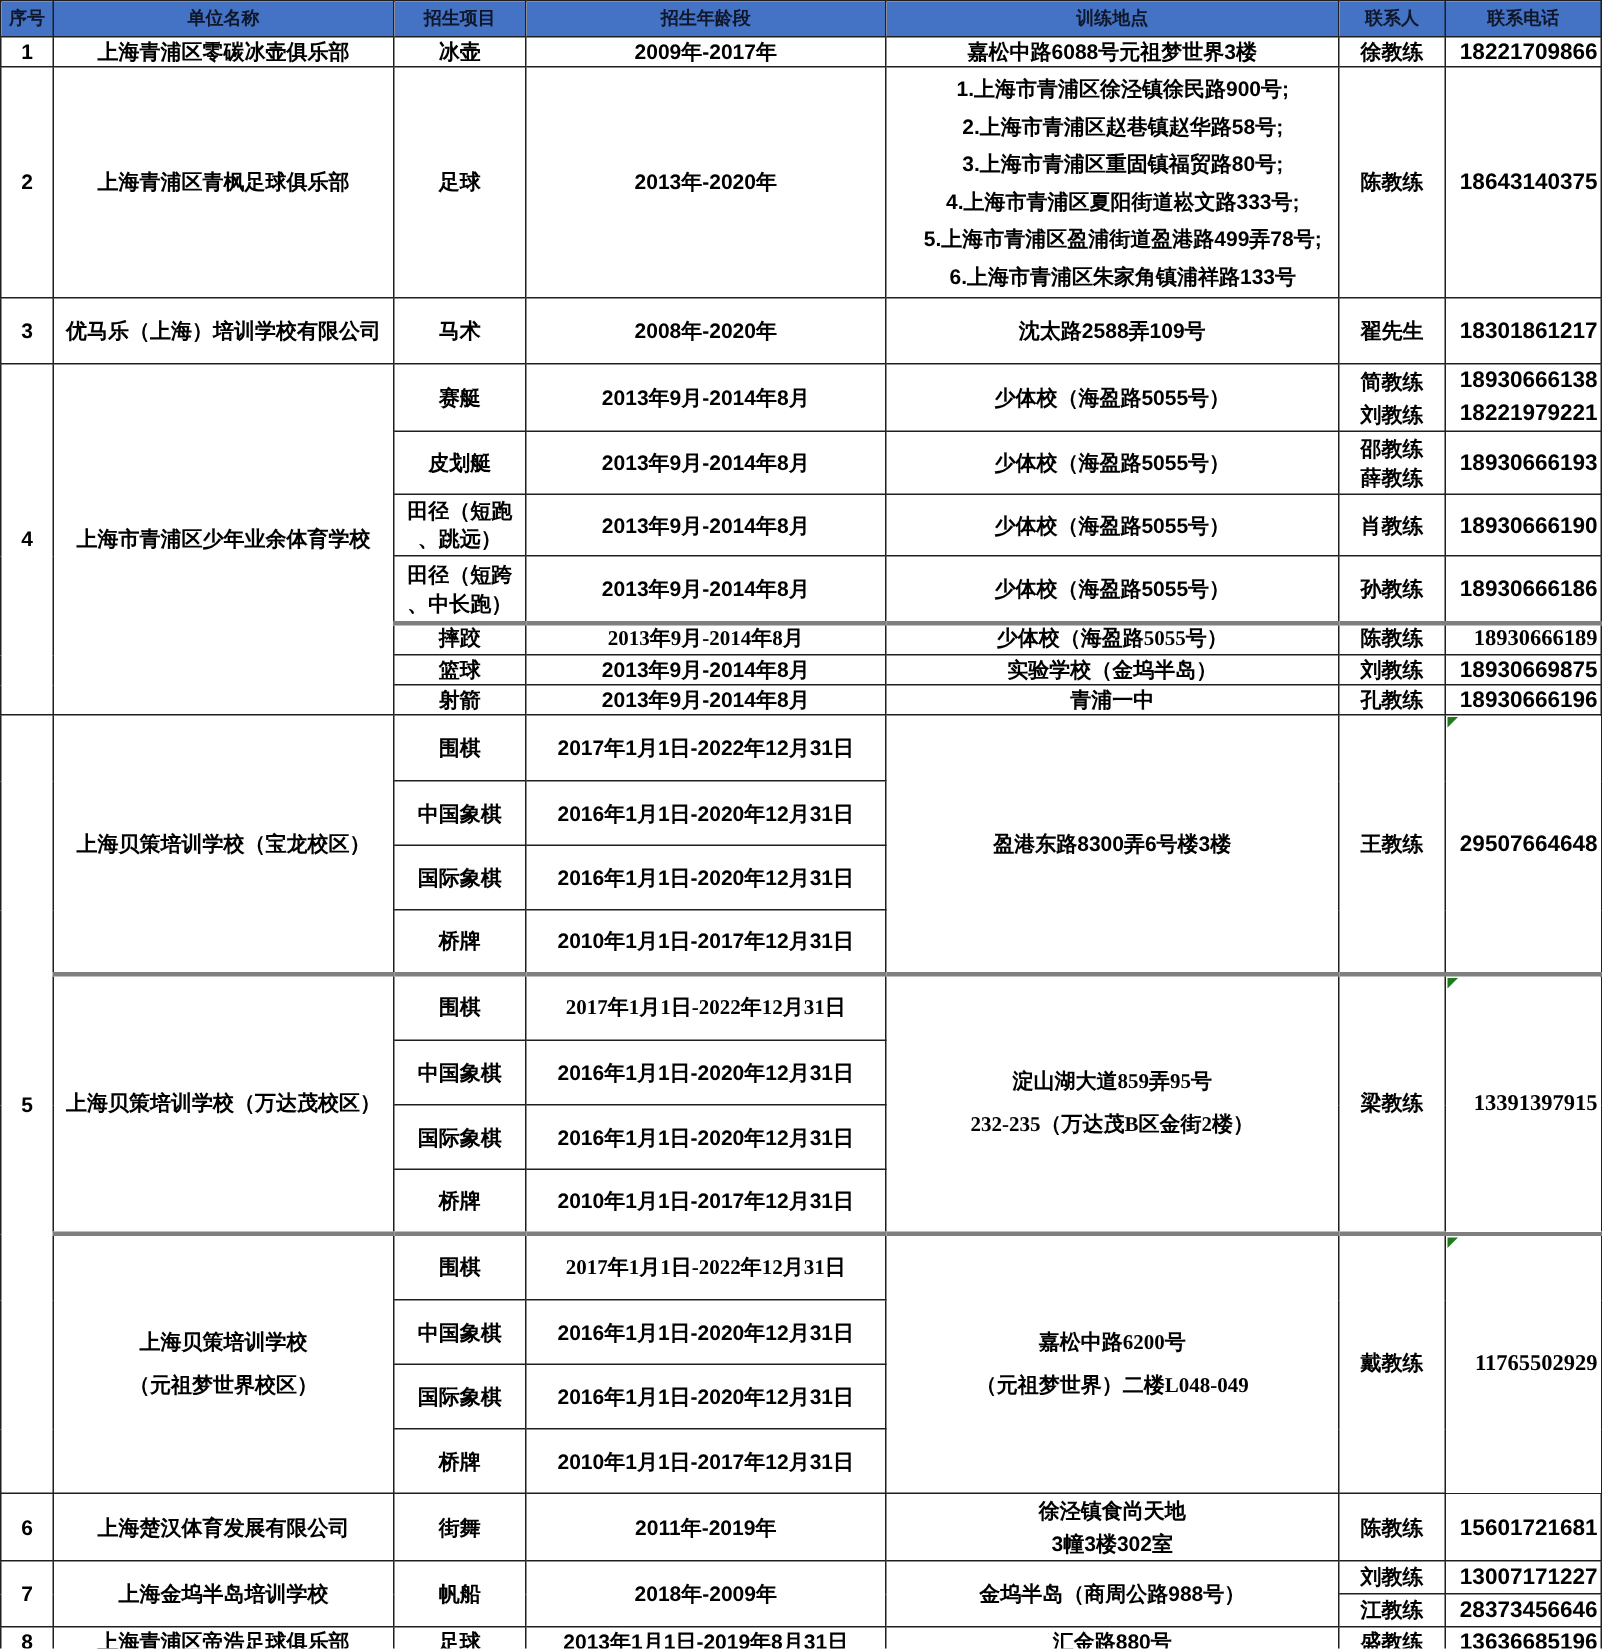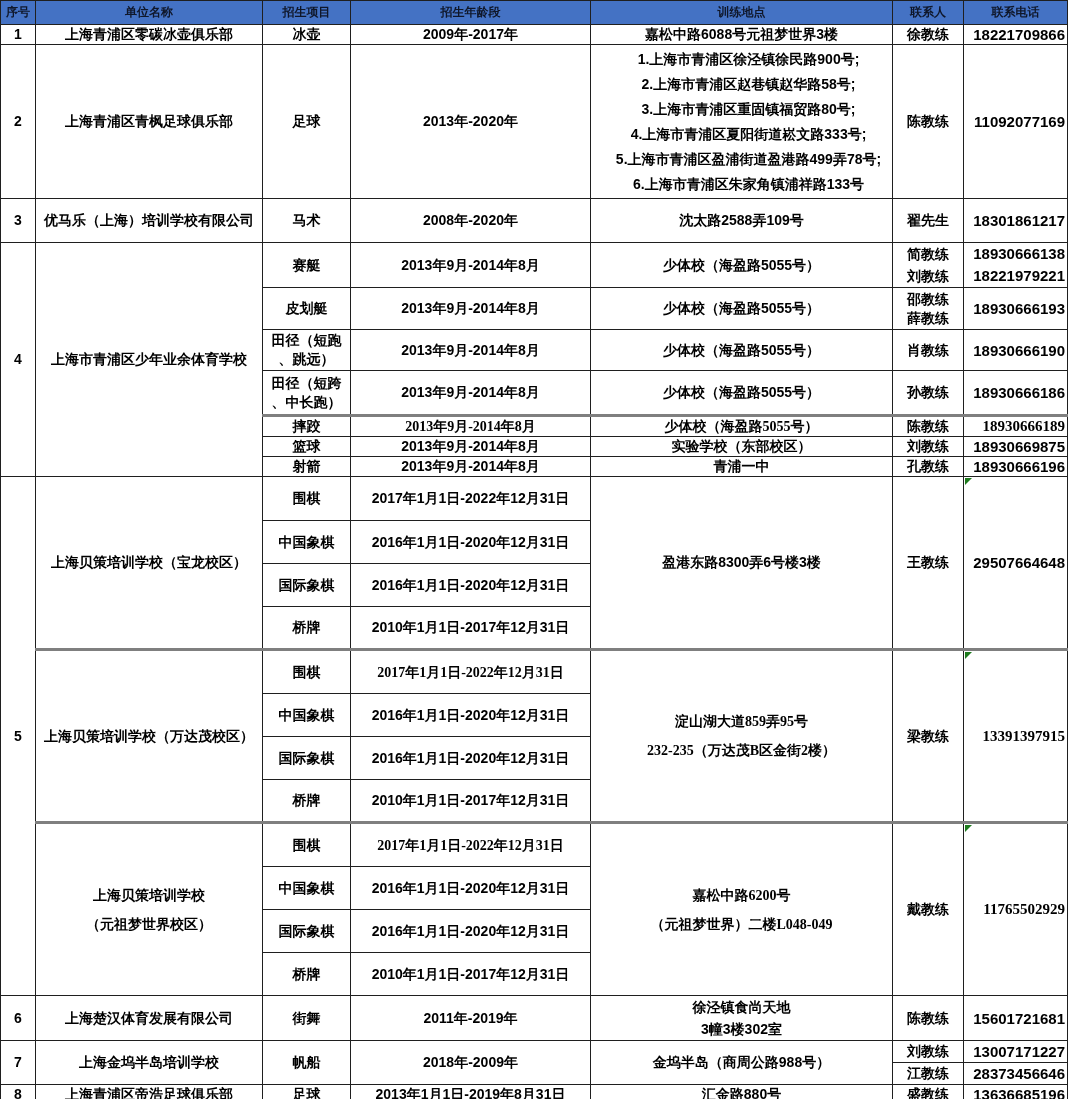--- a/index.html
+++ b/index.html
@@ -59,21 +59,21 @@
     <td>上海青浦区青枫足球俱乐部</td>
     <td>足球</td>
     <td>2013年-2020年</td>
     <td class="lh25">1.上海市青浦区徐泾镇徐民路900号;
 2.上海市青浦区赵巷镇赵华路58号;
 3.上海市青浦区重固镇福贸路80号;
 4.上海市青浦区夏阳街道崧文路333号;
 5.上海市青浦区盈浦街道盈港路499弄78号;
 6.上海市青浦区朱家角镇浦祥路133号</td>
     <td>陈教练</td>
-    <td class="phone">11092077169</td>
+    <td class="phone">18643140375</td>
   </tr>
 
   <tr style="height:44px">
     <td>3</td>
     <td>优马乐（上海）培训学校有限公司</td>
     <td>马术</td>
     <td>2008年-2020年</td>
     <td>沈太路2588弄109号</td>
     <td>翟先生</td>
     <td class="phone">18301861217</td>
@@ -117,21 +117,21 @@
   <tr class="thick" style="height:20px">
     <td>摔跤</td>
     <td>2013年9月-2014年8月</td>
     <td>少体校（海盈路5055号）</td>
     <td>陈教练</td>
     <td class="phone">18930666189</td>
   </tr>
   <tr style="height:19px">
     <td>篮球</td>
     <td>2013年9月-2014年8月</td>
-    <td>实验学校（东部校区）</td>
+    <td>实验学校（金坞半岛）</td>
     <td>刘教练</td>
     <td class="phone">18930669875</td>
   </tr>
   <tr style="height:19px">
     <td>射箭</td>
     <td>2013年9月-2014年8月</td>
     <td>青浦一中</td>
     <td>孔教练</td>
     <td class="phone">18930666196</td>
   </tr>

